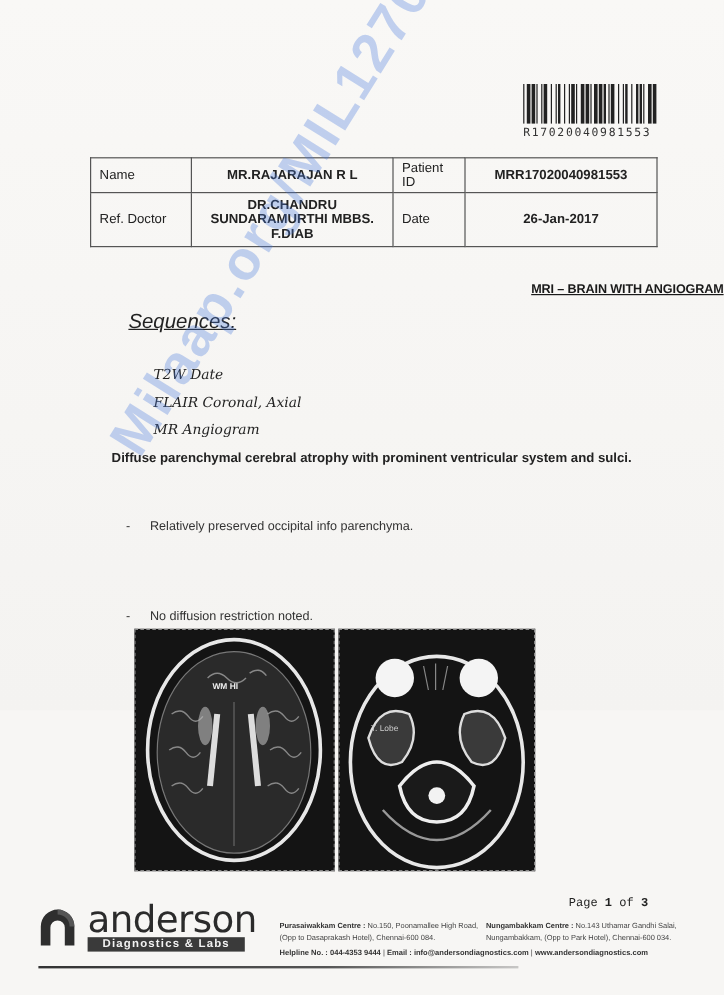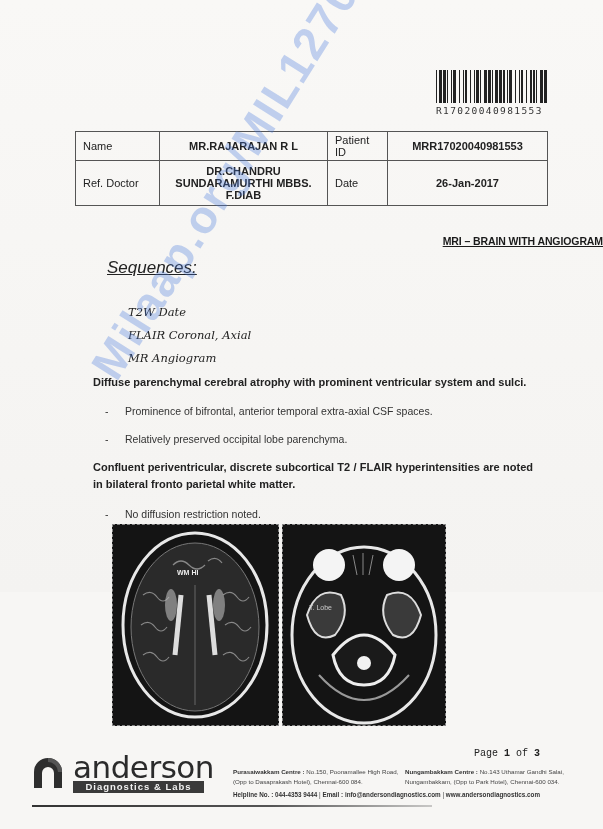--- a/index.html
+++ b/index.html
@@ -146,23 +146,21 @@
     </table>
 
   <div class="title">MRI – BRAIN WITH ANGIOGRAM</div>
 
   <div class="seq-head">Sequences:</div>
   <div class="seq-item" style="top:305px">T2W Date</div>
   <div class="seq-item" style="top:328px">FLAIR Coronal, Axial</div>
   <div class="seq-item" style="top:351px">MR Angiogram</div>
 
   <div class="finding" style="top:374px">Diffuse parenchymal cerebral atrophy with prominent ventricular system and sulci.</div>
-  <div class="bullet" style="top:405px"><span class="dash">-</span><span>Prominence of bifrontal, anterior temporal extra-axial CSF spaces.</span></div>
-  <div class="bullet" style="top:433px"><span class="dash">-</span><span>Relatively preserved occipital lobe parenchyma.</span></div>
-  <div class="finding" style="top:459px; text-align:justify">Confluent periventricular, discrete subcortical T2 / FLAIR hyperintensities are noted in bilateral fronto parietal white matter.</div>
+  <div class="bullet" style="top:433px"><span class="dash">-</span><span>Relatively preserved occipital info parenchyma.</span></div>
   <div class="bullet" style="top:508px"><span class="dash">-</span><span>No diffusion restriction noted.</span></div>
 
   <div class="mri" style="left:112px; width:165px;">
     <svg width="165" height="200" viewBox="0 0 165 200">
       <rect width="165" height="200" fill="#141414"></rect>
       <ellipse cx="82" cy="100" rx="72" ry="92" fill="none" stroke="#e8e8e8" stroke-width="3"></ellipse>
       <ellipse cx="82" cy="102" rx="64" ry="84" fill="#2a2a2a" stroke="#777" stroke-width="1"></ellipse>
       <g stroke="#888" stroke-width="1.2" fill="none">
         <path d="M30 70 q8 -6 14 2 q6 8 12 0"></path>
           <path d="M28 100 q8 -6 14 2 q6 8 12 0"></path>

